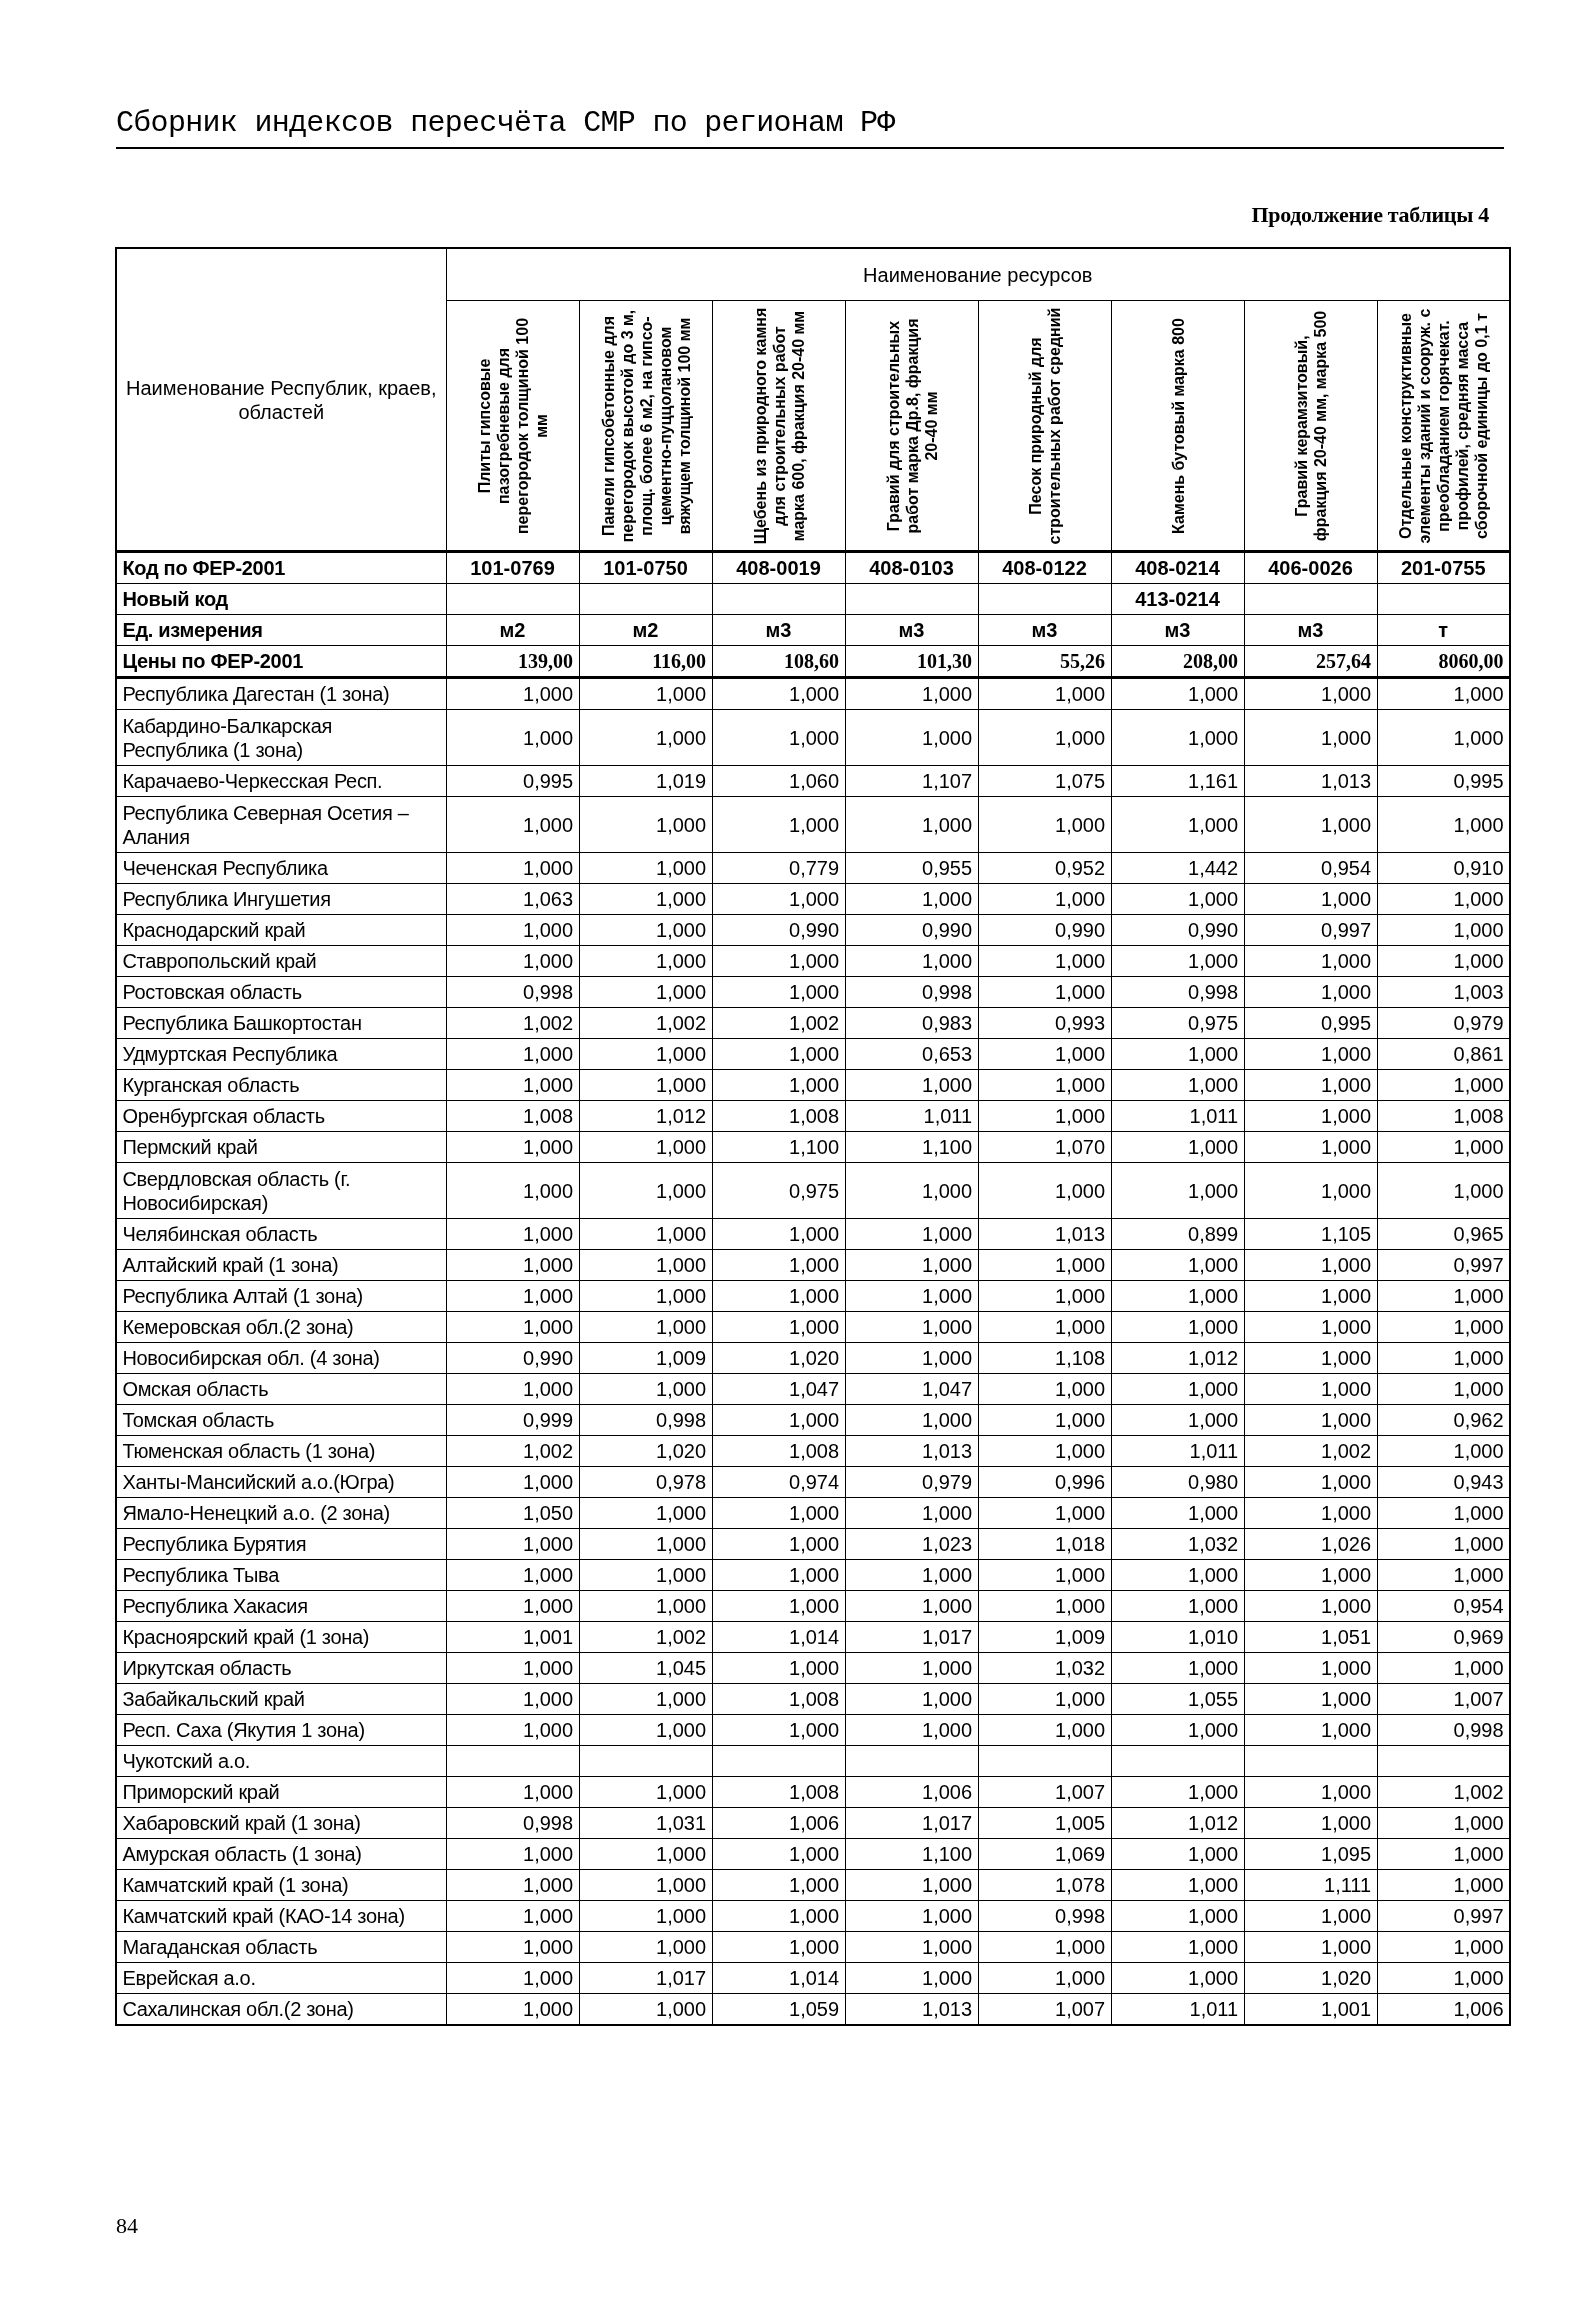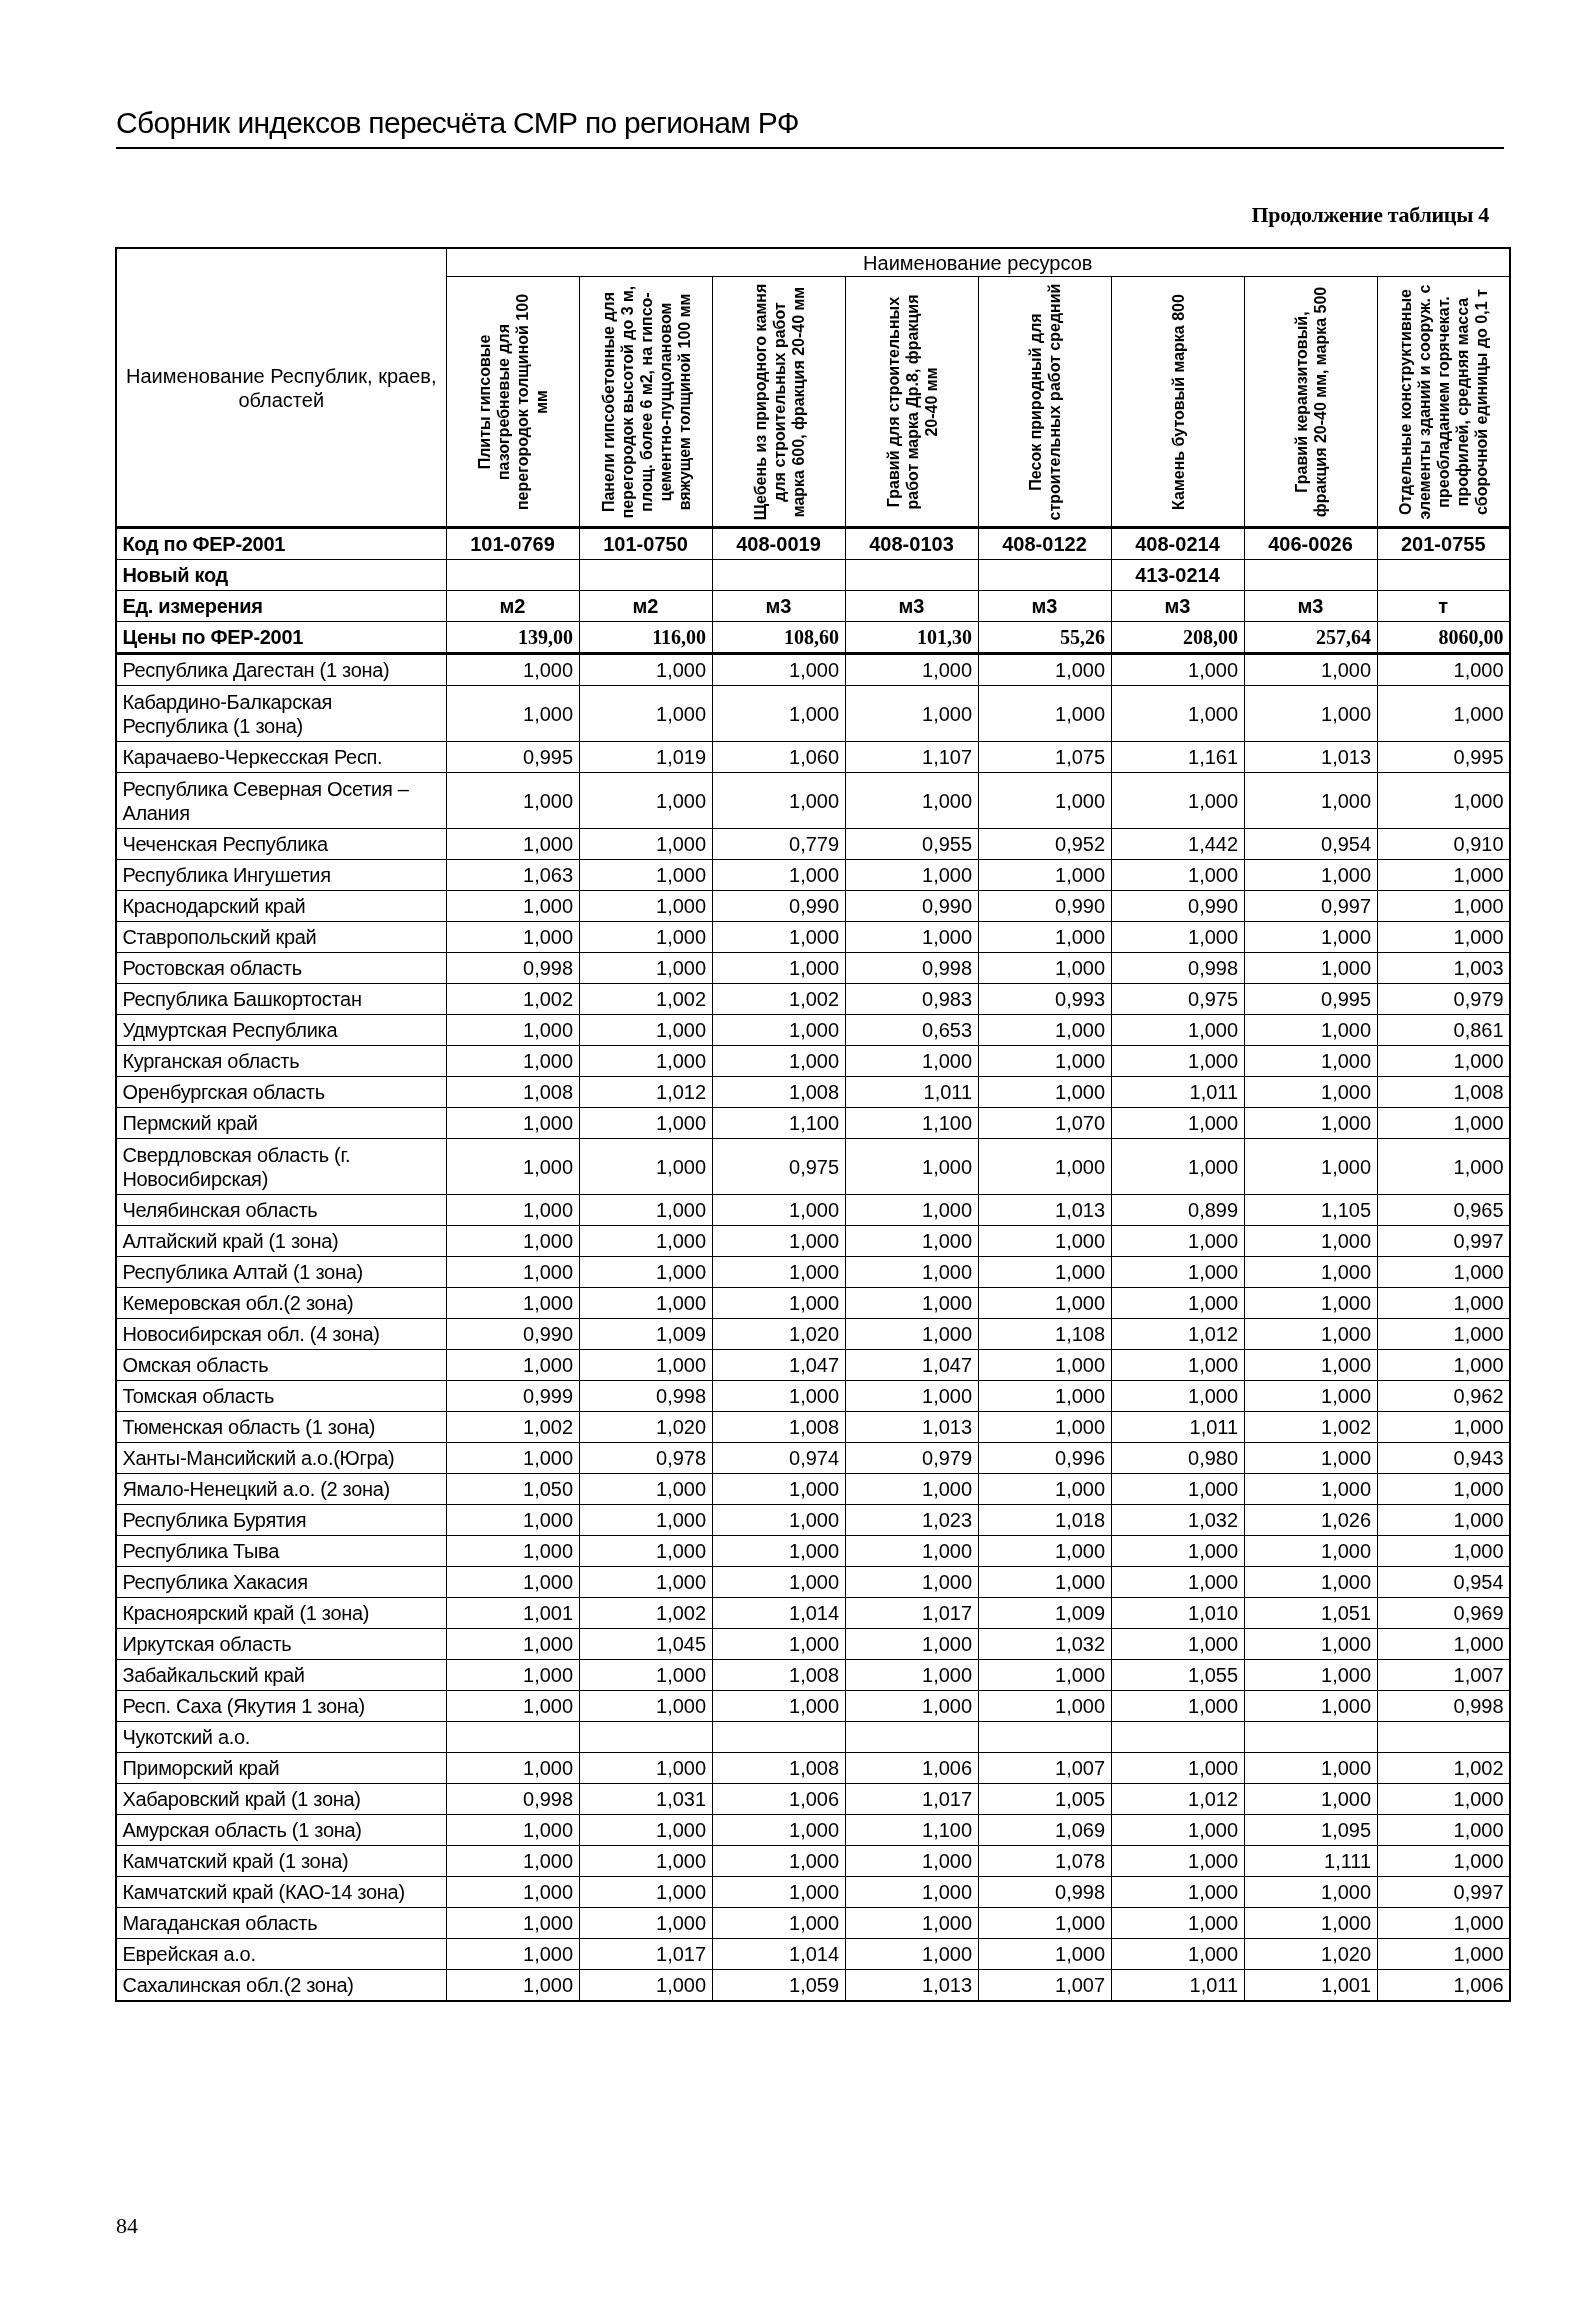--- a/index.html
+++ b/index.html
@@ -1,23 +1,23 @@
 <!DOCTYPE html>
 <html style="font-size:10.8px"><head>
 <meta charset="utf-8">
 <style>
   html, body { margin:0; padding:0; background:#fff; }
   body { width:1592px; height:2307px; position:relative; font-family:"Liberation Sans", sans-serif; color:#000; overflow:hidden; }
-  .running-head { position:absolute; left:116px; top:106px; font-family:Liberation Sans, sans-serif; font-size:30px; letter-spacing:-0.7px; }
+  .running-head { position:absolute; left:116px; top:106px; font-family:Liberation Mono, monospace; font-size:30px; letter-spacing:-0.7px; }
   .head-rule { position:absolute; left:116px; top:147px; width:1388px; height:2px; background:#000; }
   .caption { position:absolute; right:103px; top:202px; font-size:22px; font-weight:bold; letter-spacing:-0.3px;font-family:Liberation Serif, serif; }
   table.main { position:absolute; left:115px; top:247px; width:1396px; border-collapse:collapse; table-layout:fixed; border:2.7px double #000; }
   table.main td, table.main th { border:1.3px solid #000; padding:0 5.4px; font-size:20px; line-height:24px; }
   .col-name { width:330px; }
-  .res-title { height:27px; text-align:center; font-weight:normal; font-size:18px; padding:0 !important; }
+  .res-title { height:27px; text-align:center; font-weight:normal; font-size:18px; padding:12px !important; }
   .name-head { text-align:center; font-weight:normal; font-size:17.5px; vertical-align:middle; }
   .vhead { height:249px; padding:0 !important; position:relative; font-weight:bold; }
   .vhead span { position:absolute; left:50%; top:50%; width:242px; transform:translate(-50%,-50%) rotate(-90deg); text-align:center; font-size:16px; line-height:19px; white-space:normal; }
   tr.sep td { border-top:3.4px solid #000; }
   .lbl { font-weight:bold; font-size:23px; letter-spacing:-0.3px; }
   .code { text-align:center; font-weight:bold; font-size:22px; }
   .price { text-align:right; font-weight:bold; font-family:"Liberation Serif", serif; font-size:21.6px; }
   .region { font-size:21.6px; letter-spacing:-0.3px; }
   .val { text-align:right; font-size:19px; }
   tr.r1 td { height:30px; }

